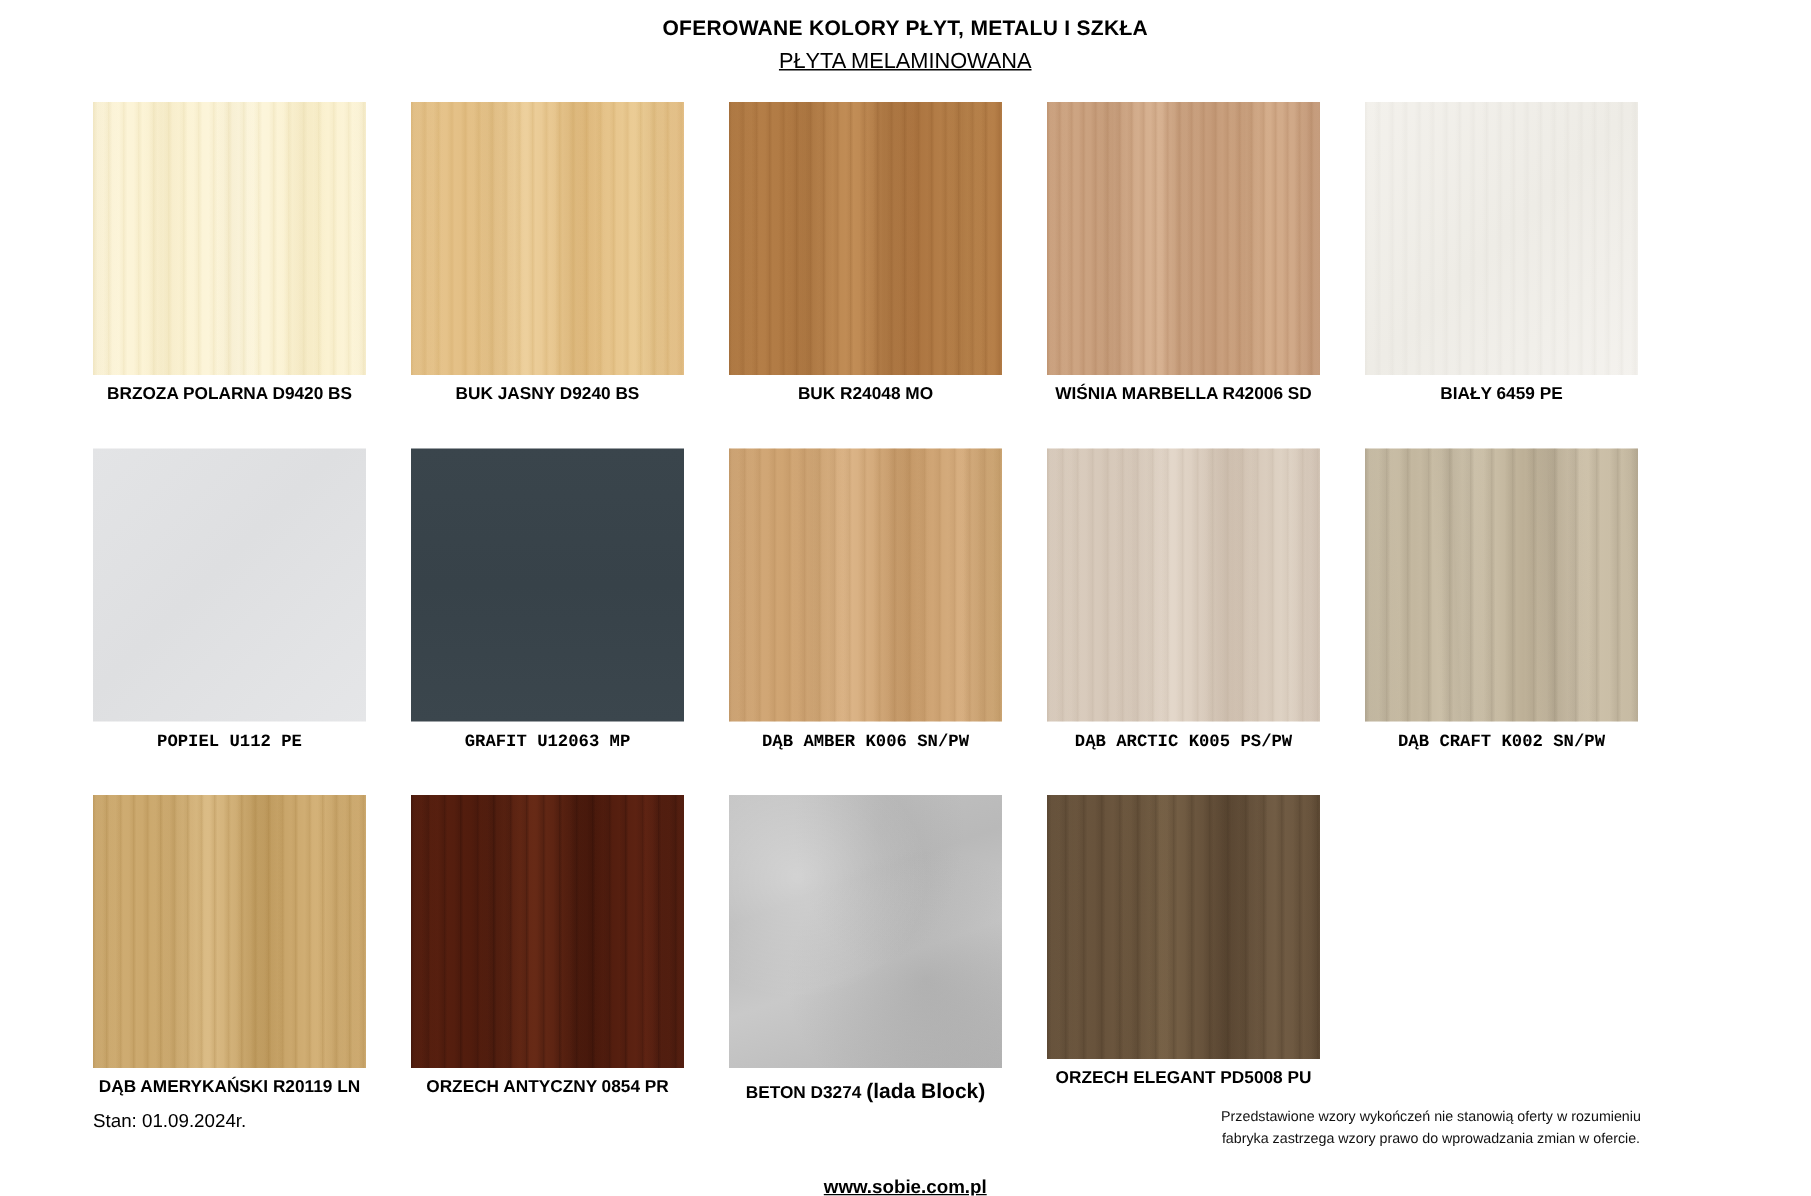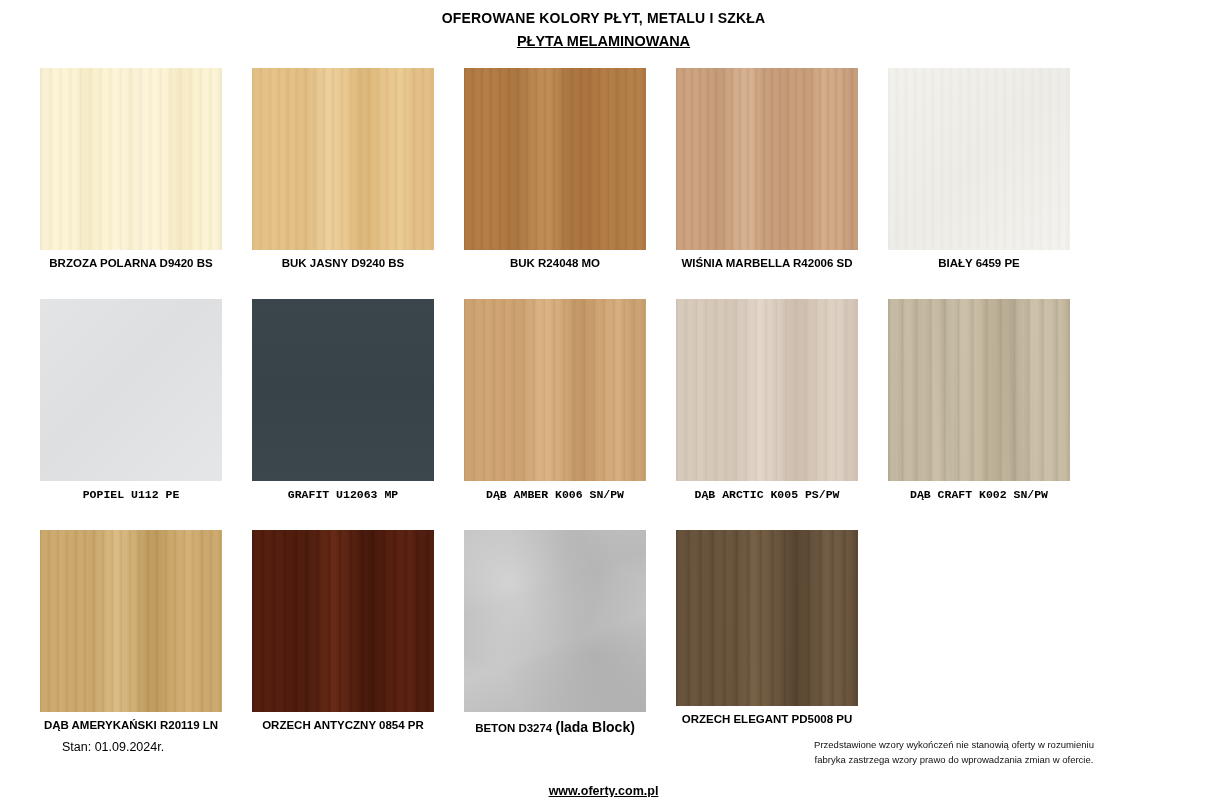--- a/index.html
+++ b/index.html
@@ -23,34 +23,34 @@
   .title {
     text-align: center;
     font-size: 14px;
     font-weight: bold;
     letter-spacing: 0.2px;
     margin-top: 10px;
   }
   .subtitle {
     text-align: center;
     font-size: 14.5px;
-    font-weight: bold;
+    font-weight: normal;
     text-decoration: underline;
     margin-top: 7px;
   }
   .grid {
     position: absolute;
     left: 0;
     top: 58px;
     width: 1207px;
   }
   .row {
     display: flex;
     justify-content: flex-start;
-    padding-left: 40px;
+    padding-left: 62px;
     box-sizing: border-box;
   }
   .cell {
     width: 182px;
     margin-right: 30px;
     display: flex;
     flex-direction: column;
     align-items: center;
   }
   .swatch {
@@ -263,16 +263,16 @@
   </div>
 
   <div class="footer-date">Stan: 01.09.2024r.</div>
 
   <div class="disclaimer">
     <div>Przedstawione wzory wykończeń nie stanowią oferty w rozumieniu</div>
     <div>fabryka zastrzega wzory prawo do wprowadzania zmian w ofercie.</div>
   </div>
 
   <div class="site">
-    <span>www.oferty.com.pl</span>
+    <span>www.sobie.com.pl</span>
   </div>
 
 </div>
 
 </body></html>

